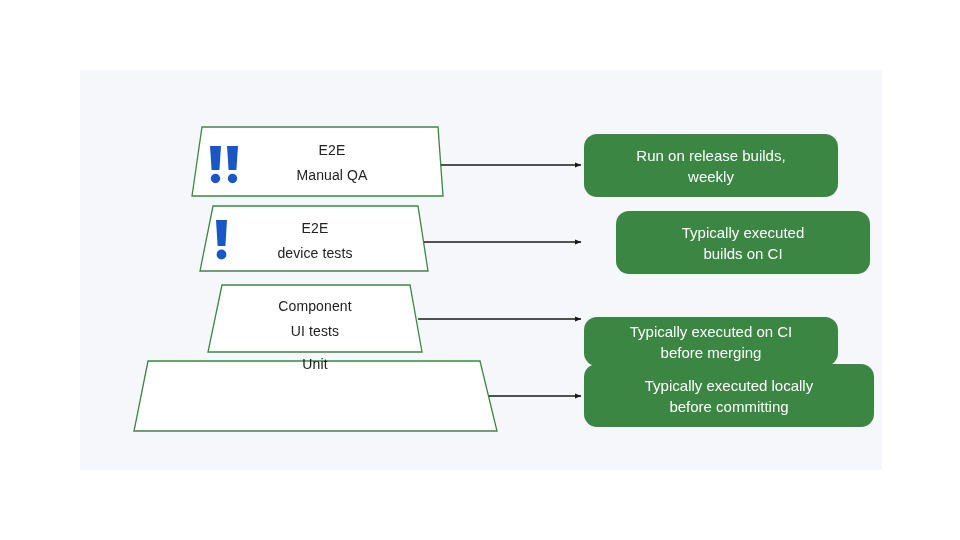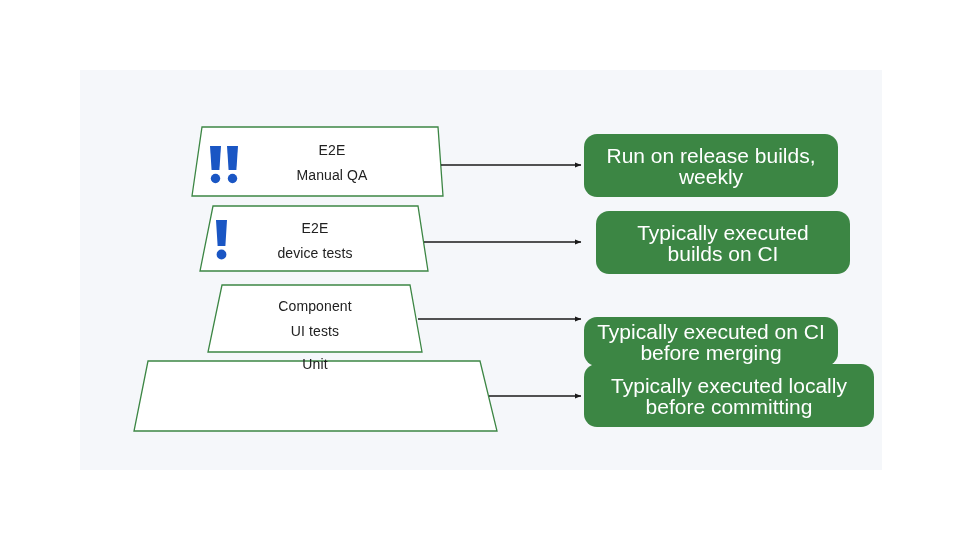--- a/index.html
+++ b/index.html
@@ -43,21 +43,21 @@
     letter-spacing: 0.1px;
     white-space: nowrap;
   }
   .callout {
     position: absolute;
     display: flex;
     align-items: center;
     justify-content: center;
     border-radius: 13px;
     color: #ffffff;
-    font-size: 21px;
+    font-size: 15px;
     line-height: 21px;
     text-align: center;
     padding: 0 12px;
     box-sizing: border-box;
   }
   .callout span { display: block; }
 </style>
 </head>
 <body>
 
@@ -117,21 +117,21 @@
     <div>Unit</div>
   </div>
 
   <div class="callout" style="left:584px; top:134px; width:254px; height:63px; background:#3c8644;">
     <div>
       <span>Run on release builds,</span>
       <span>weekly</span>
     </div>
   </div>
 
-  <div class="callout" style="left:596px; top:211px; width:254px; height:63px; background:#3c8644;">
+  <div class="callout" style="left:616px; top:211px; width:254px; height:63px; background:#3c8644;">
     <div>
       <span>Typically executed</span>
       <span>builds on CI</span>
     </div>
   </div>
 
   <div class="callout" style="left:584px; top:288px; width:254px; height:49px; background:#3c8644;margin-top:29px;">
     <div>
       <span>Typically executed on CI</span>
       <span>before merging</span>

